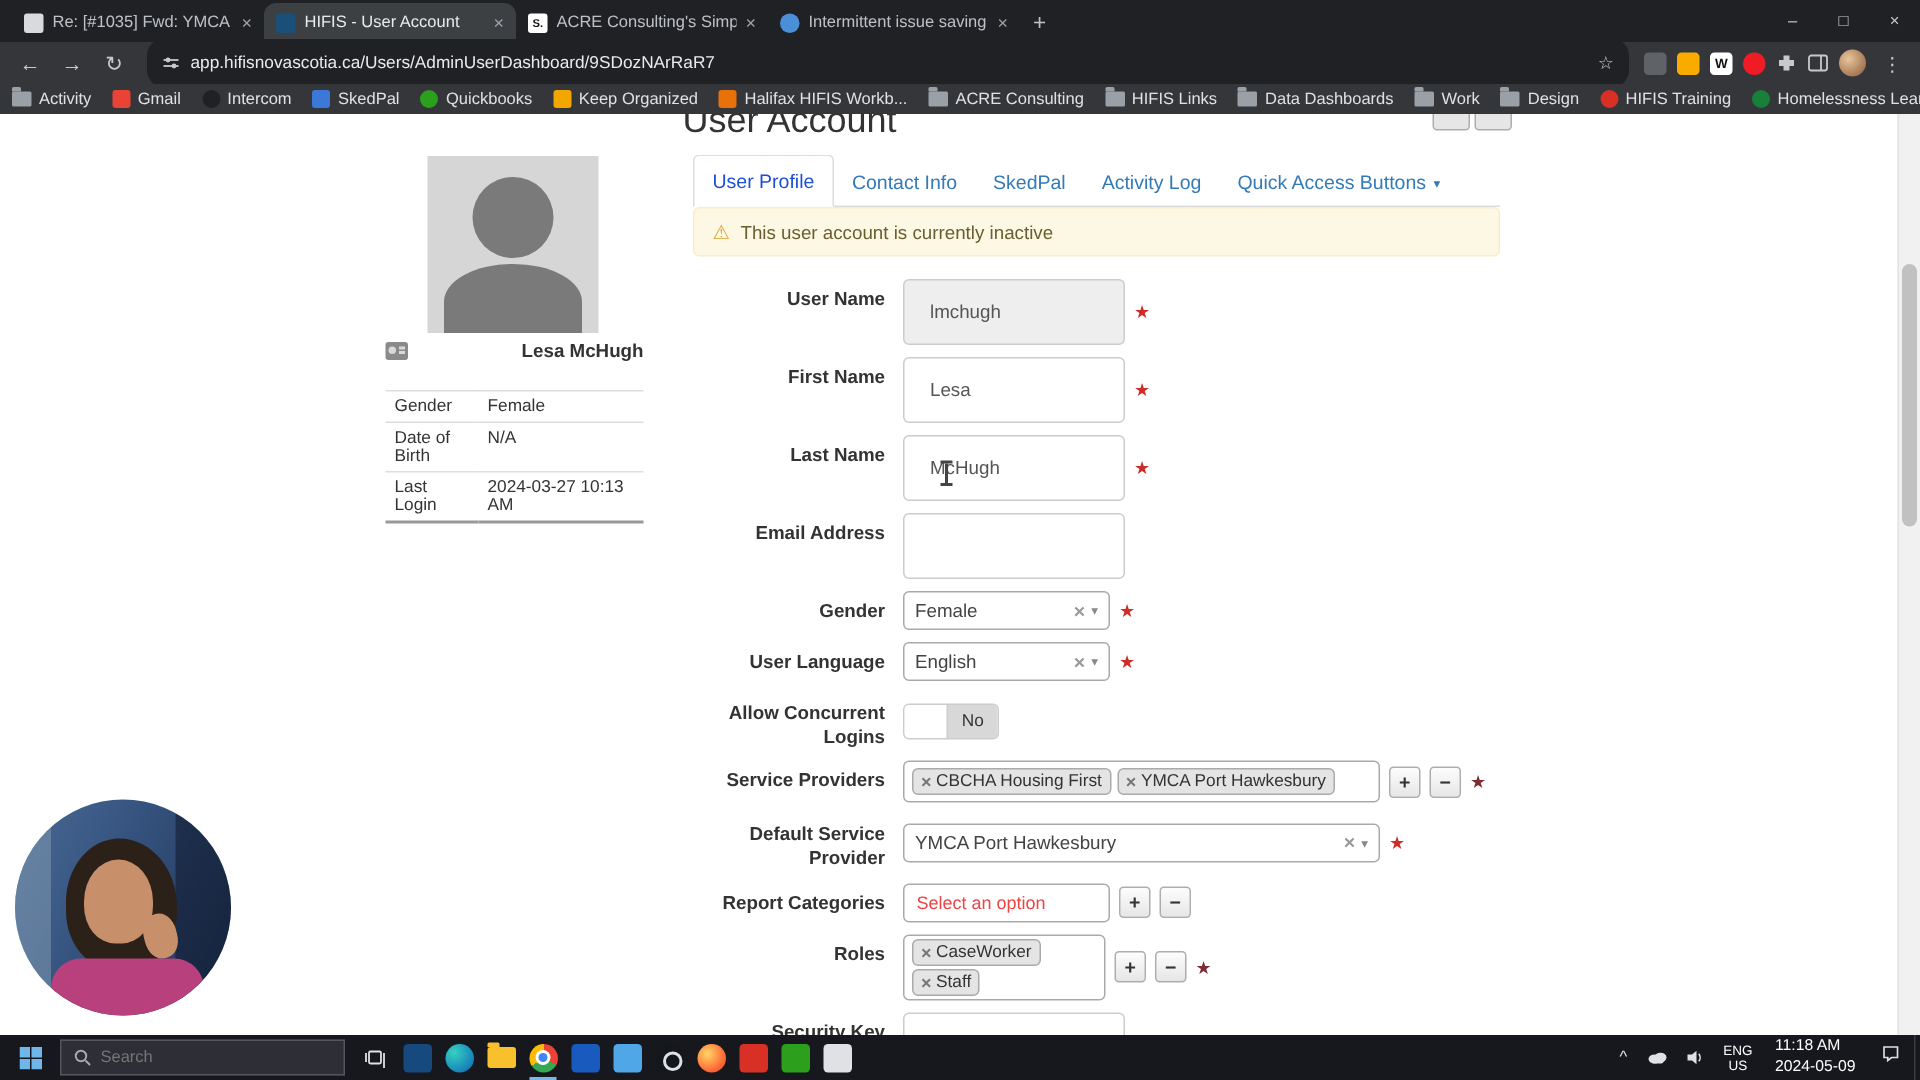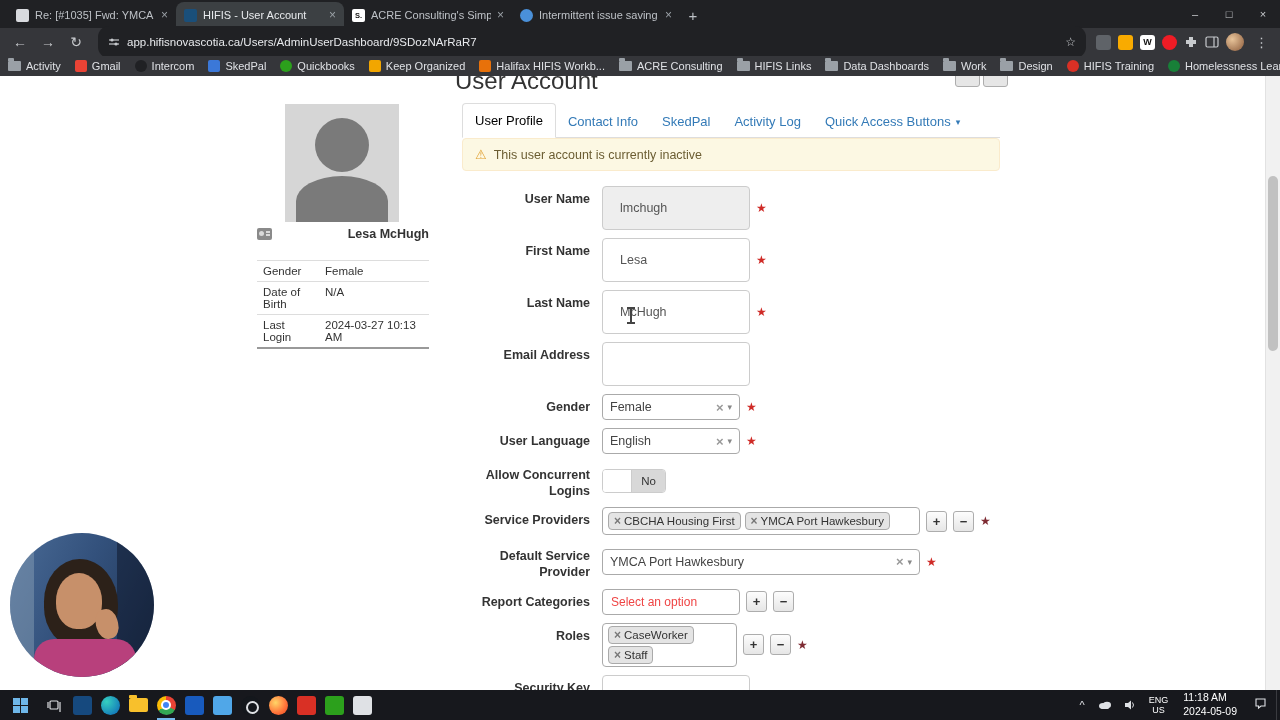--- a/index.html
+++ b/index.html
@@ -56,21 +56,21 @@
   .card-icon::before{content:"";position:absolute;left:2px;top:3px;width:5px;height:5px;border-radius:50%;background:#d9d9d9}
   .card-icon::after{content:"";position:absolute;right:2px;top:3px;width:4px;height:2px;background:#d9d9d9;box-shadow:0 3px 0 #d9d9d9}
   .pname{margin-left:auto;font-weight:bold;font-size:12.5px;color:#333}
   .ptable{position:absolute;left:257px;top:184px;width:172px;border-collapse:collapse;font-size:11.5px;color:#333}
   .ptable td{border-top:1px solid #ddd;padding:4px 6px;vertical-align:top}
   .ptable tr:last-child td{border-bottom:2px solid #999}
   .ptable .tl{width:62px}
 
   .nav-tabs{position:absolute;left:462px;top:27px;width:538px;display:flex;align-items:flex-end;border-bottom:1px solid #ddd}
   .ntab{padding:9px 12px;font-size:13px;color:#337ab7;cursor:pointer;margin-bottom:-1px;display:flex;align-items:center;gap:5px}
-  .ntab.active{background:#fff;border:1px solid #ddd;border-bottom-color:#fff;border-radius:4px 4px 0 0;color:#000000}
+  .ntab.active{background:#fff;border:1px solid #ddd;border-bottom-color:#fff;border-radius:4px 4px 0 0;color:#1d4ed8}
   .qcaret{font-size:9px;color:#337ab7}
 
   .alert{position:absolute;left:462px;top:62px;width:538px;height:33px;background:#fcf8e3;border:1px solid #faebcc;border-radius:4px;display:flex;align-items:center;gap:7px;padding:0 12px;font-size:12.5px;color:#6b5d32}
   .wicon{color:#e0a030;font-size:13px}
 
   .form{position:absolute;left:455px;top:110px;width:560px}
   .frow{display:flex;margin-bottom:8px}
   .flabel{width:147px;padding:6px 12px 0 0;text-align:right;font-weight:bold;font-size:12.5px;color:#333;line-height:1.25;flex:none}
   .flabel.vc{padding-top:18px}
   .fctrl{display:flex;align-items:center;gap:6px}
@@ -481,20 +481,27 @@
 
   <div class="taskbar">
     <div class="tb-start">
       <svg width="15" height="15" viewBox="0 0 15 15" fill="#6fb7e9">
           <rect x="0" y="0" width="7" height="7"></rect>
           <rect x="8" y="0" width="7" height="7"></rect>
           <rect x="0" y="8" width="7" height="7"></rect>
           <rect x="8" y="8" width="7" height="7"></rect>
         </svg>
     </div>
+    <div class="tb-search">
+      <svg width="12" height="12" viewBox="0 0 12 12">
+          <circle cx="5" cy="5" r="3.5" fill="none" stroke="#aaa" stroke-width="1.3"></circle>
+          <line x1="8" y1="8" x2="11" y2="11" stroke="#aaa" stroke-width="1.3"></line>
+        </svg>
+      <input placeholder="Search" style="">
+    </div>
     <div class="tb-icon">
       <svg width="14" height="14" viewBox="0 0 14 14" fill="none" stroke="#dfe1e5" stroke-width="1.2">
           <rect x="3" y="3" width="8" height="8" rx="1"></rect>
           <path d="M1 10V4 M13 4v10"></path>
         </svg>
     </div>
     <div class="tb-icon">
         <span class="appic ic-navy"></span>
       </div>
     <div class="tb-icon">

